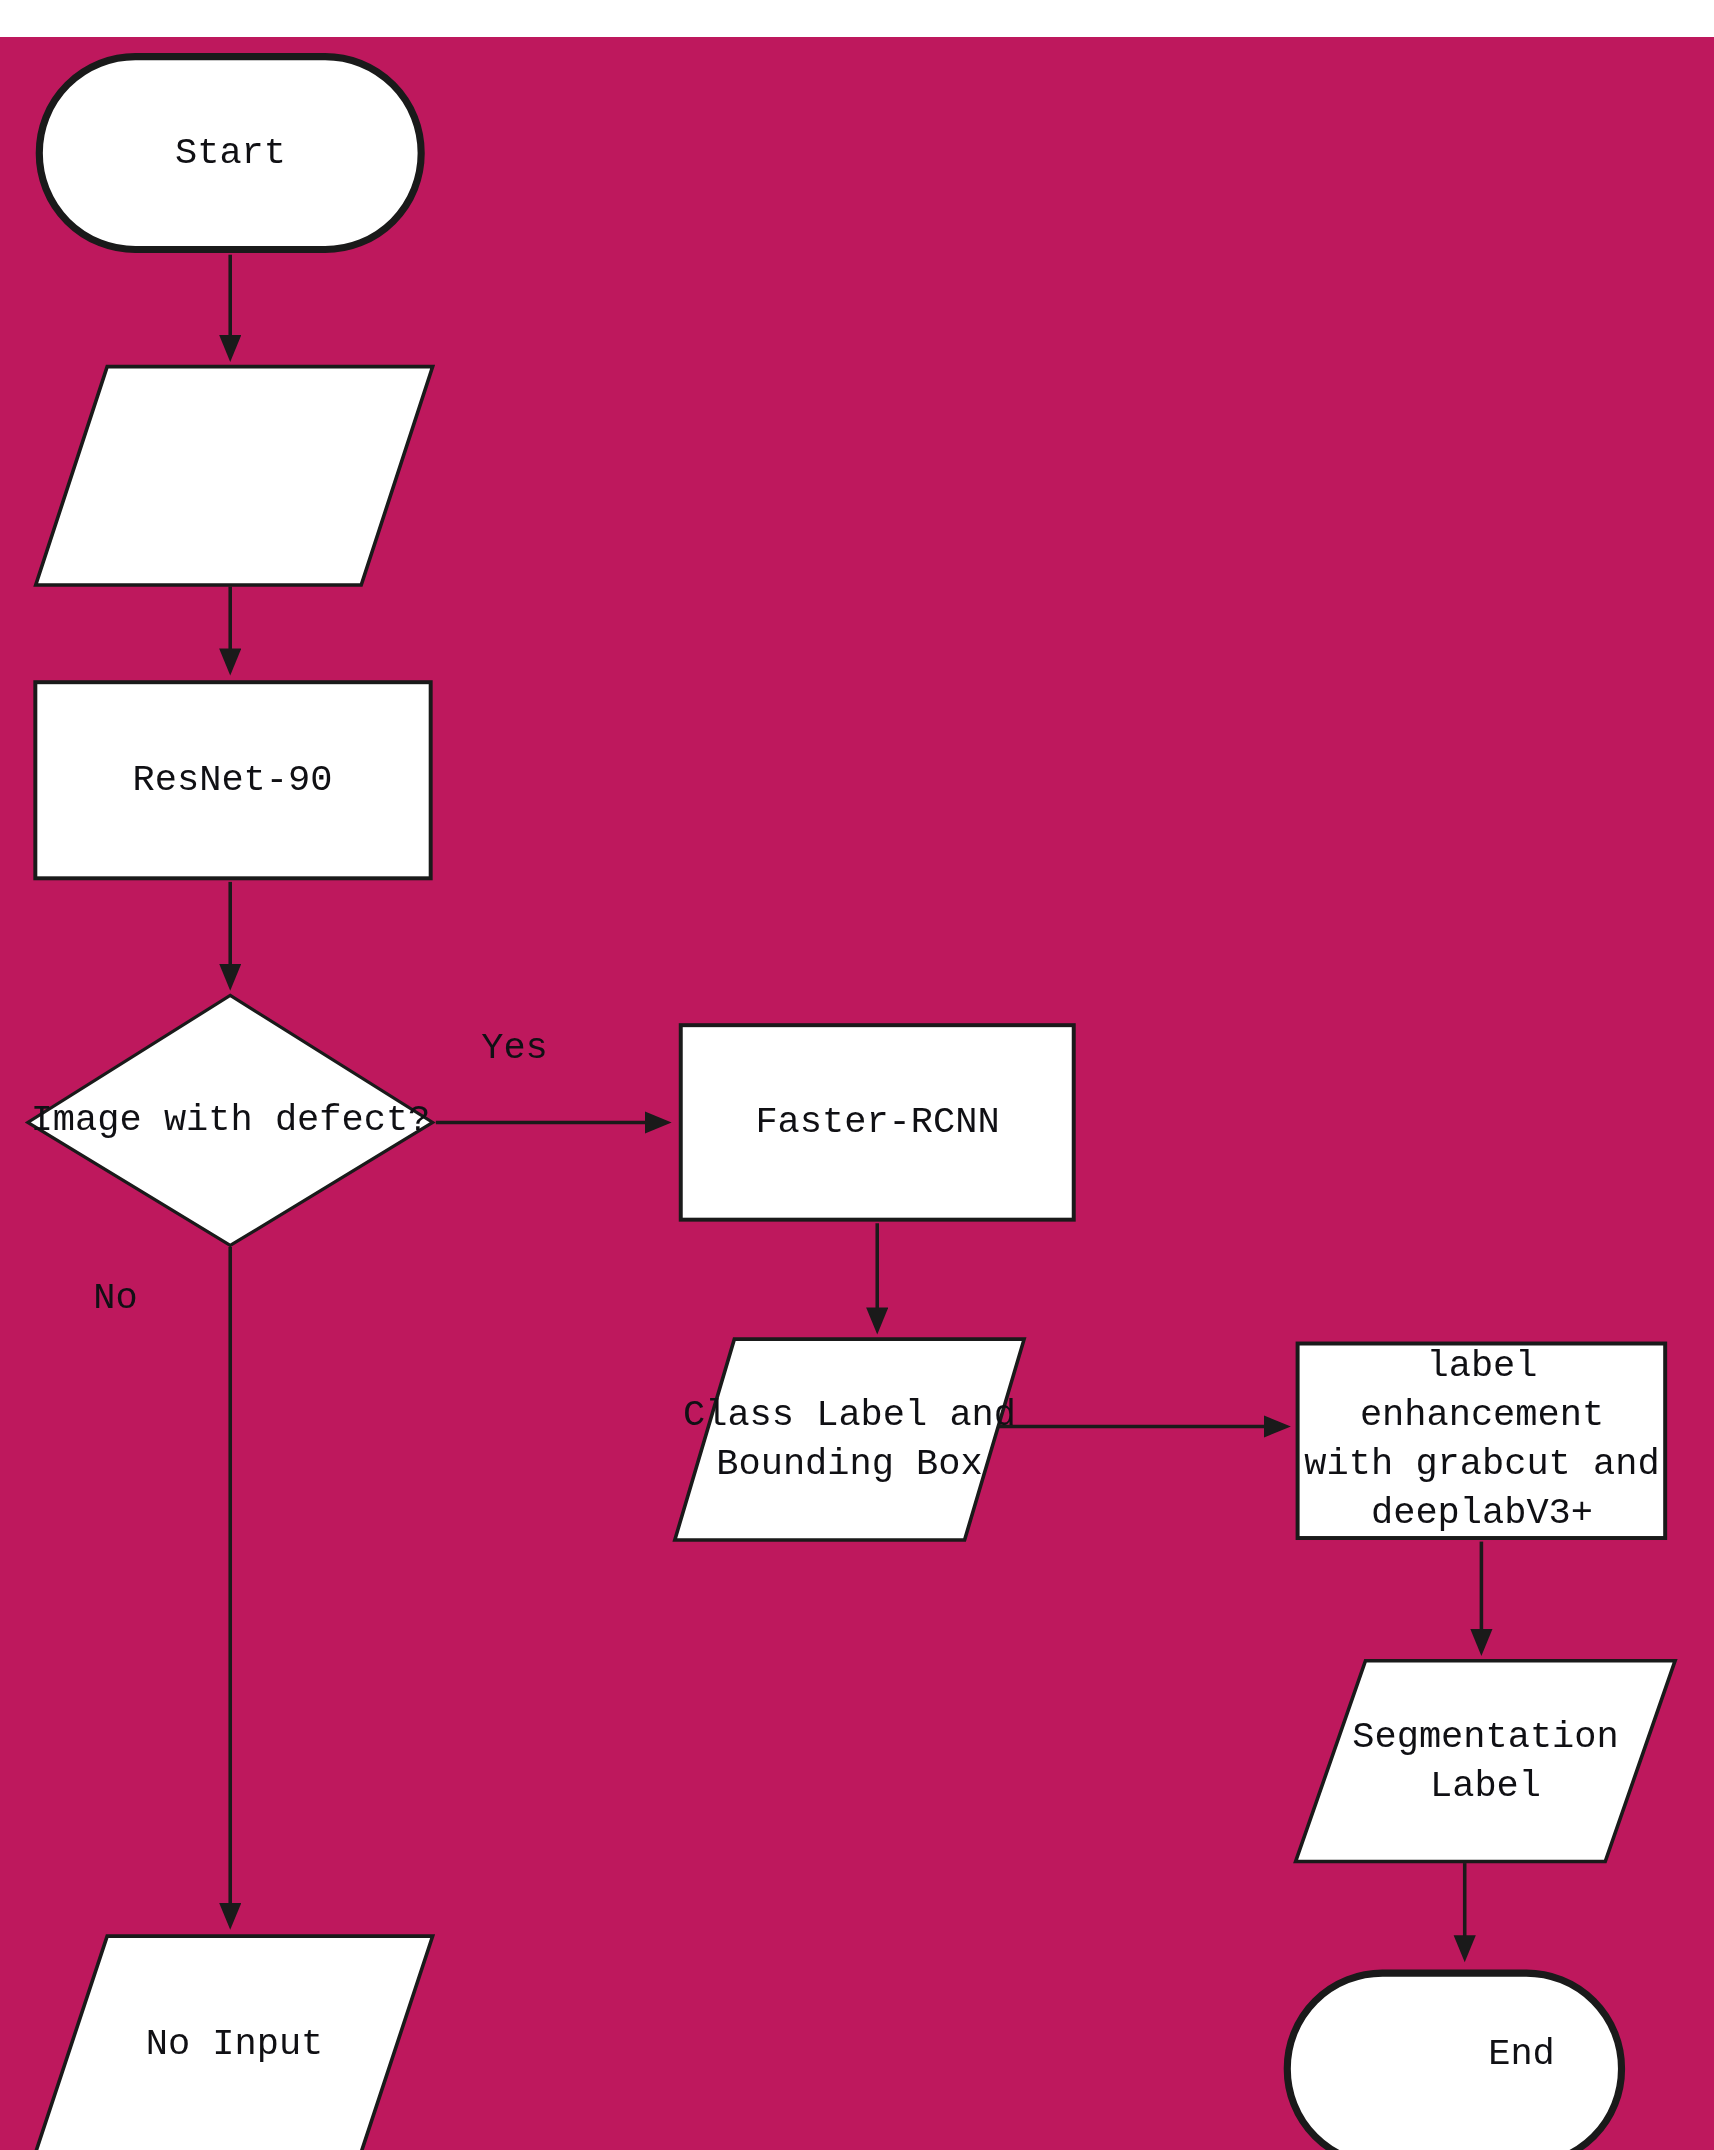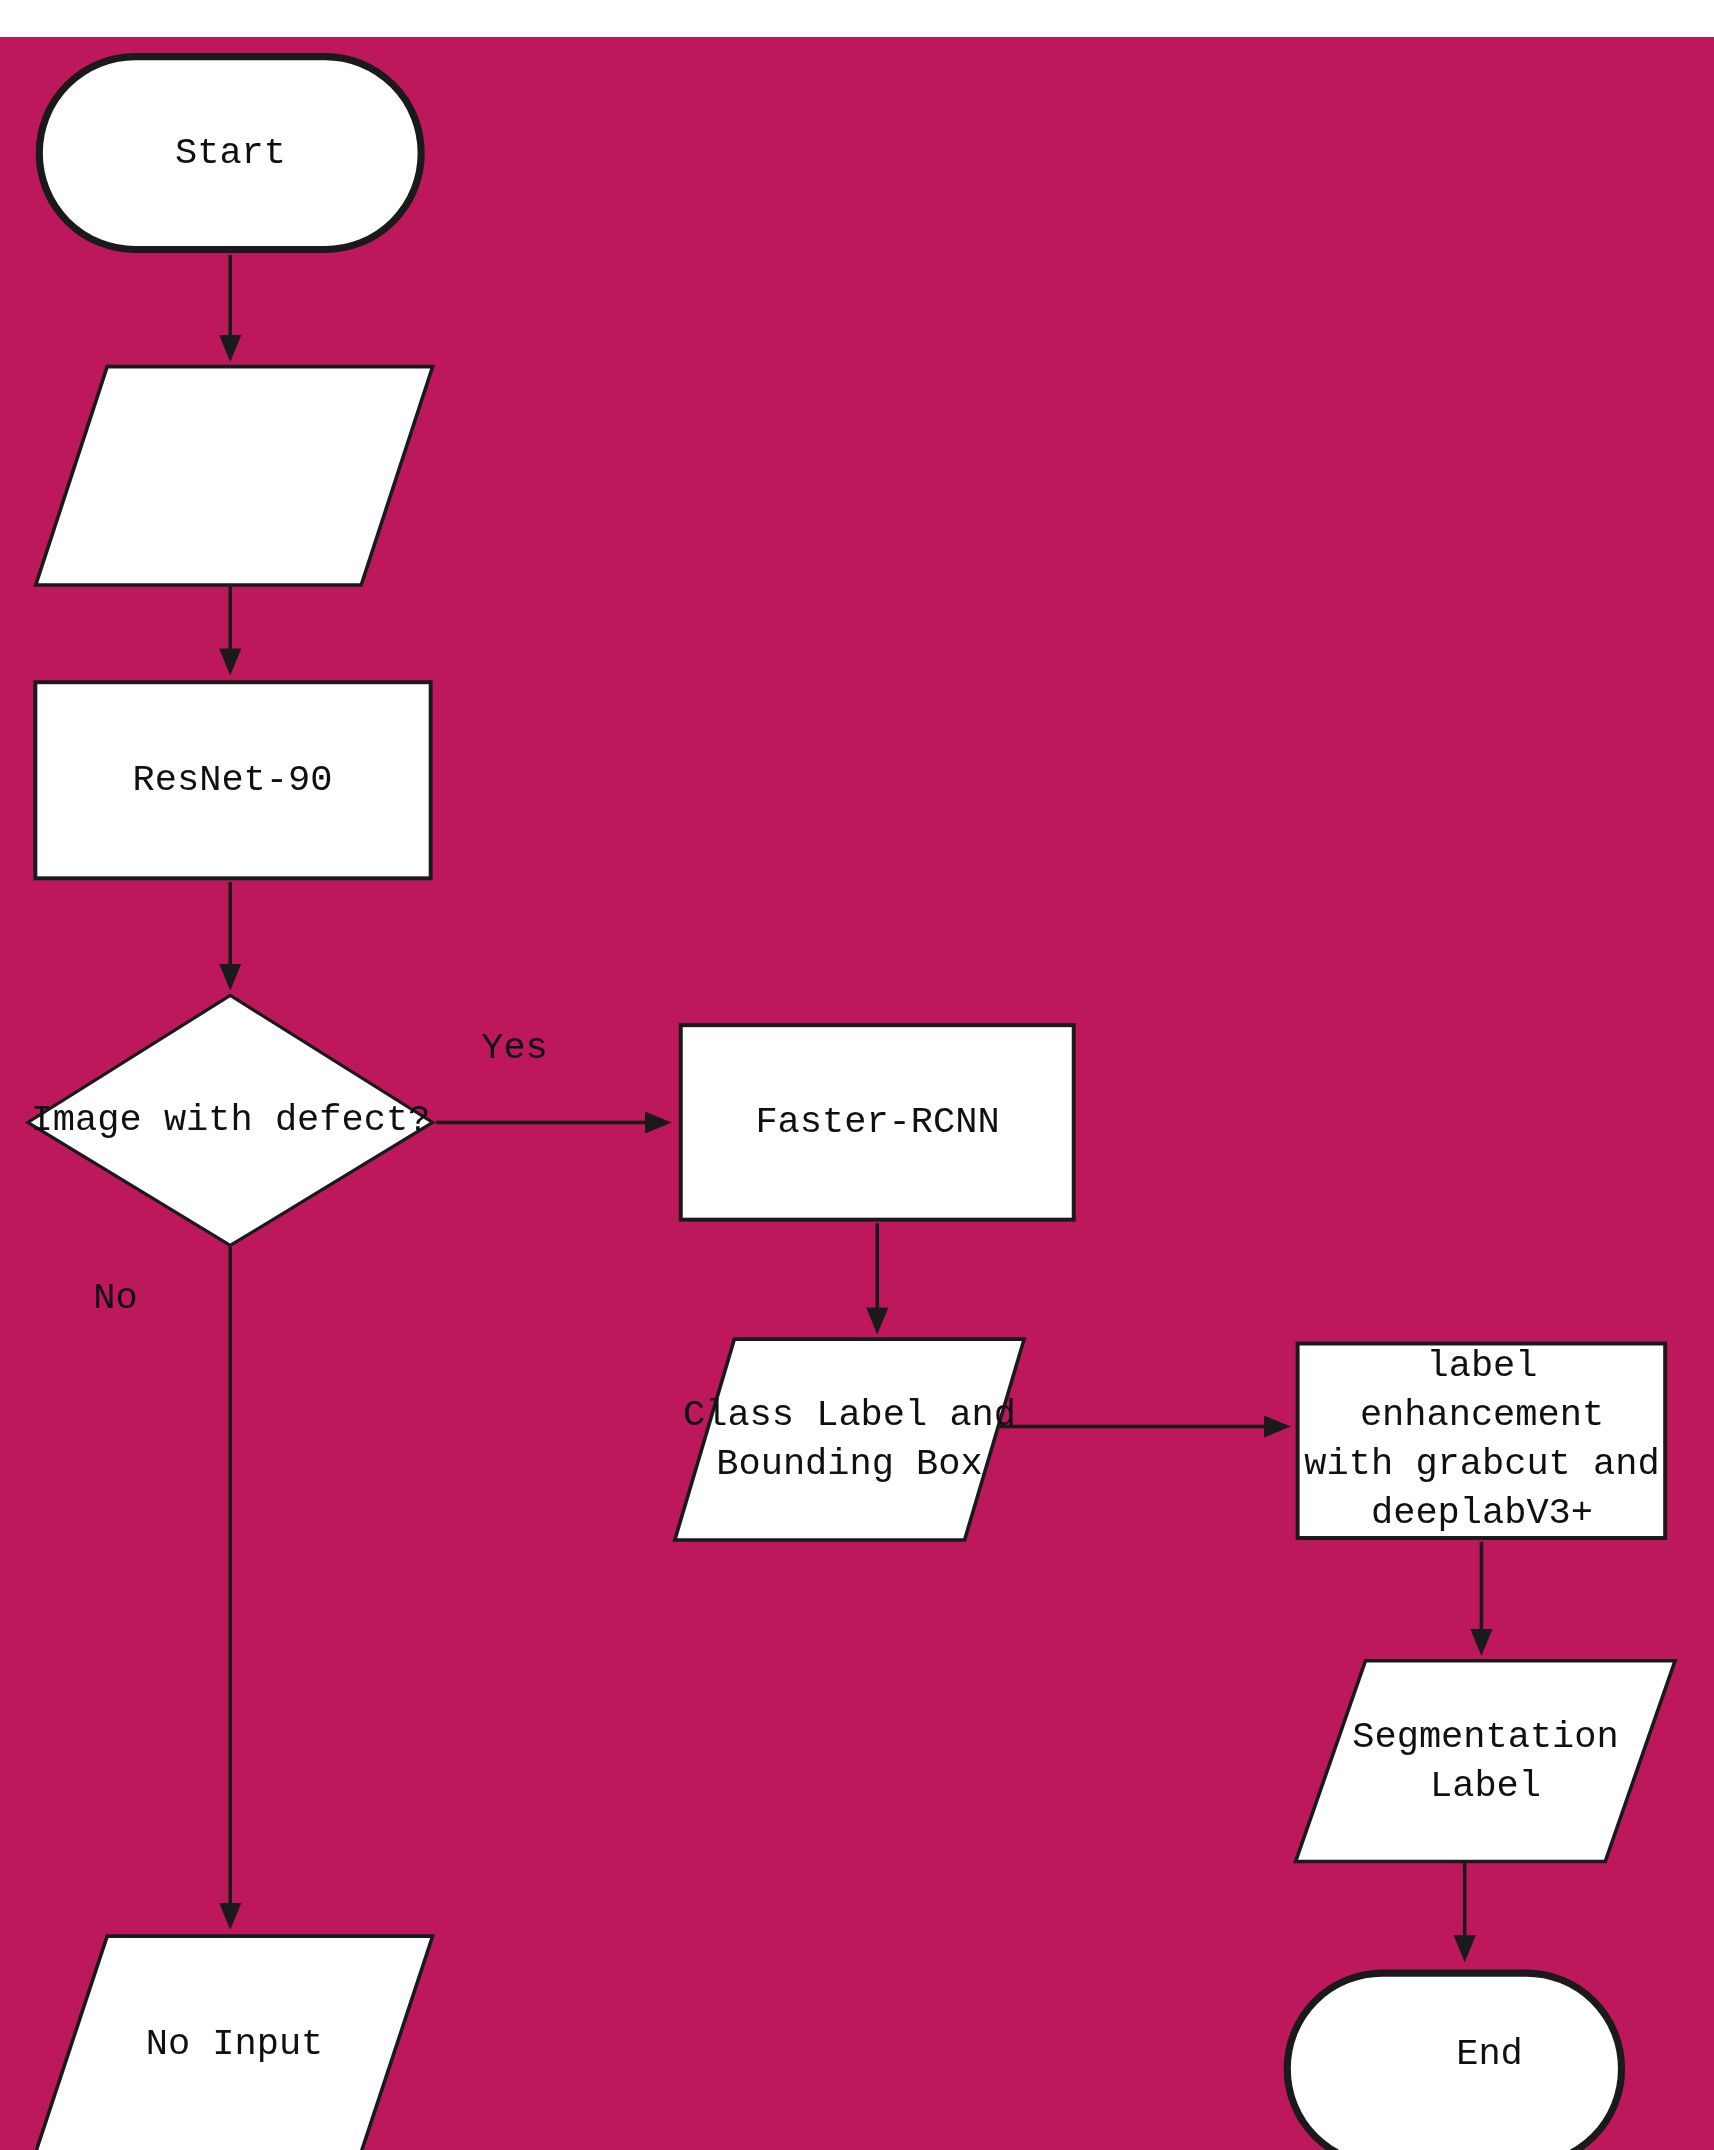--- a/index.html
+++ b/index.html
@@ -107,20 +107,20 @@
 
   <div class="node-label" style="left:1296px; top:1304px; width:372px; height:198px;">label enhancement
 with grabcut and
 deeplabV3+</div>
 
   <div class="node-label" style="left:1296px; top:1624px; width:379px; height:201px;">Segmentation
 Label</div>
 
   <div class="node-label" style="left:36px; top:1899px; width:397px; height:216px;">No Input</div>
 
-  <div class="node-label" style="left:1319px; top:1932px; width:341px; height:170px;">End</div>
+  <div class="node-label" style="left:1351px; top:1932px; width:341px; height:170px;">End</div>
 
   <div class="edge-label" style="left:451px; top:983px; width:127px; height:56px;">Yes</div>
 
   <div class="edge-label" style="left:52px; top:1233px; width:127px; height:56px;">No</div>
 
 </div>
 
 
 </body></html>

